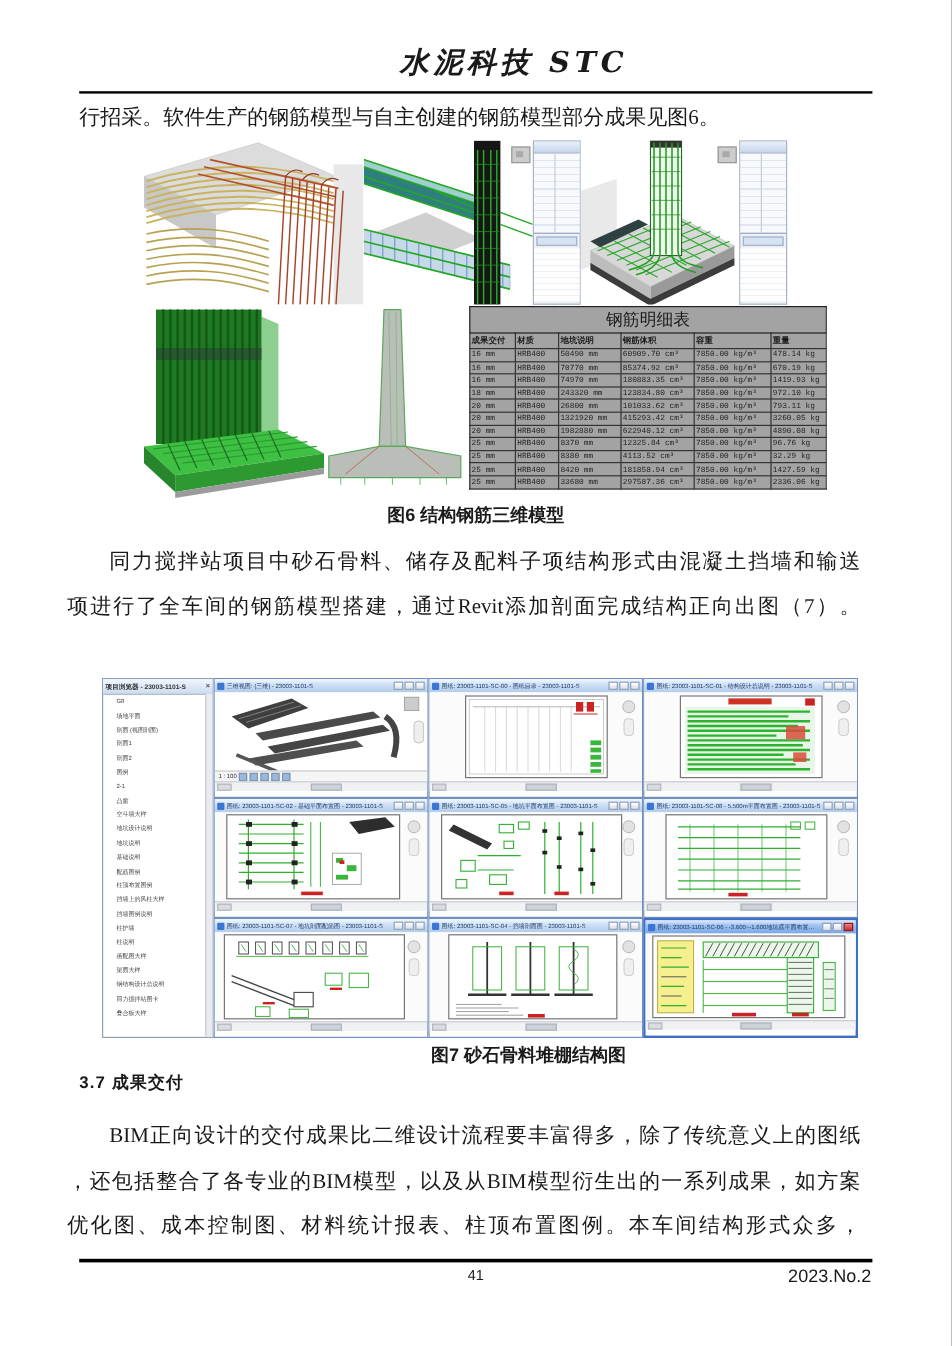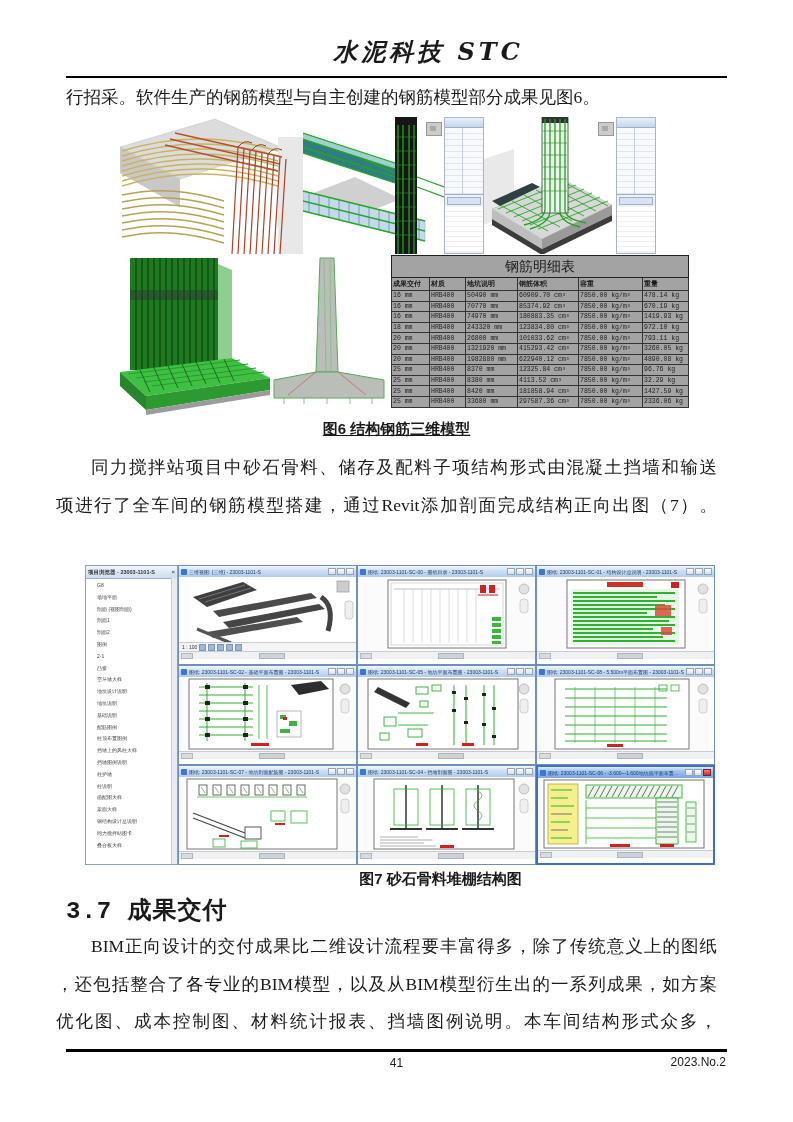--- a/index.html
+++ b/index.html
@@ -6,31 +6,31 @@
   .page{position:relative;width:793px;height:1122px;background:#ffffff;margin:0 auto;overflow:hidden;
         font-family:"Liberation Serif","DejaVu Serif",serif;color:#1a1a1a;}
 
   
   .journal-title{position:absolute;top:36px;left:0;width:100%;text-align:center;
     font-family:"DejaVu Serif",serif;font-style:italic;font-weight:bold;font-size:24px;letter-spacing:4px;padding-left:32px;}
   .header-rule{position:absolute;top:76px;left:66px;width:661px;height:2px;background:#000;}
   .footer-rule{position:absolute;top:1049px;left:66px;width:661px;height:3px;background:#000;}
   .footer-page{position:absolute;top:1056px;left:0;width:100%;text-align:center;
     font-family:"Liberation Sans",sans-serif;font-size:12px;}
-  .footer-issue{position:absolute;top:1055px;right:67px;font-family:"Liberation Sans",sans-serif;font-size:12px;}
+  .footer-issue{position:absolute;top:1055px;right:67px;font-family:"Liberation Sans",sans-serif;font-size:15px;}
 
   
   .p1{position:absolute;top:85px;left:66px;width:661px;font-size:17.5px;}
   .para{position:absolute;left:56px;width:661px;}
   .para .tline{height:37.5px;line-height:37.5px;font-size:17.5px;text-align:justify;text-align-last:justify;white-space:nowrap;}
   .para .tline:first-child{text-indent:2em;}
   .caption{position:absolute;left:0;width:100%;text-align:center;
     font-family:"Liberation Sans",sans-serif;font-weight:bold;font-size:15px;}
-  .sec-heading{position:absolute;top:894px;left:66px;font-family:Liberation Mono, monospace;
-    font-weight:bold;font-size:24px;letter-spacing:1px;}
+  .sec-heading{position:absolute;top:894px;left:66px;font-family:Liberation Sans, sans-serif;
+    font-weight:bold;font-size:14px;letter-spacing:1px;}
 
   
   .fig6{position:absolute;left:120px;top:116px;width:565px;height:300px;}
   .fig6 .img{position:absolute;overflow:hidden;background:#fff;}
   .prop-panel{position:absolute;width:40px;background:#eef1f5;border:1px solid #a9b5c5;box-sizing:border-box;}
   .pp-head{height:9px;background:linear-gradient(#e9effb,#c6d6ec);border-bottom:1px solid #9fb0c8;}
   .pp-grid{height:66px;background:repeating-linear-gradient(#f7f9fc 0 5px,#dfe6ef 5px 6px);
     border-bottom:1px solid #9fb0c8;position:relative;}
   .pp-grid::after{content:"";position:absolute;left:45%;top:0;bottom:0;width:1px;background:#c3cedd;}
   .pp-btn{height:6px;margin:2px;background:#d7e3f2;border:1px solid #9fb0c8;}
@@ -436,21 +436,21 @@
               <td>33680 mm</td>
               <td>297587.36 cm³</td>
               <td>7850.00 kg/m³</td>
               <td>2336.06 kg</td>
             </tr>
           </tbody>
       </table>
     </div>
   </div>
 
-  <div class="caption" style="top:420px;text-decoration:underline;">图6 结构钢筋三维模型</div>
+  <div class="caption" style="top:420px;">图6 结构钢筋三维模型</div>
 
   <div class="para" style="top:449px;">
       <div class="tline">同力搅拌站项目中砂石骨料、储存及配料子项结构形式由混凝土挡墙和输送</div>
       <div class="tline">项进行了全车间的钢筋模型搭建，通过Revit添加剖面完成结构正向出图（7）。</div>
     </div>
 
   <div class="fig7">
 
     <div class="sidebar">
       <div class="sb-title">
@@ -929,20 +929,20 @@
     </div>
   </div>
 
   <div class="caption" style="top:870px;padding-left:44px;">图7 砂石骨料堆棚结构图</div>
 
   <div class="sec-heading">3.7 成果交付</div>
 
   <div class="para" style="top:928px;">
       <div class="tline">BIM正向设计的交付成果比二维设计流程要丰富得多，除了传统意义上的图纸</div>
       <div class="tline">，还包括整合了各专业的BIM模型，以及从BIM模型衍生出的一系列成果，如方案</div>
-      <div class="tline">优化图、成本控制图、材料统计报表、挡墙图例说明。本车间结构形式众多，</div>
+      <div class="tline">优化图、成本控制图、材料统计报表、柱顶布置图例。本车间结构形式众多，</div>
     </div>
 
   <div class="footer-rule"></div>
   <div class="footer-page">41</div>
   <div class="footer-issue">2023.No.2</div>
 
 </div>
 
 </body></html>

